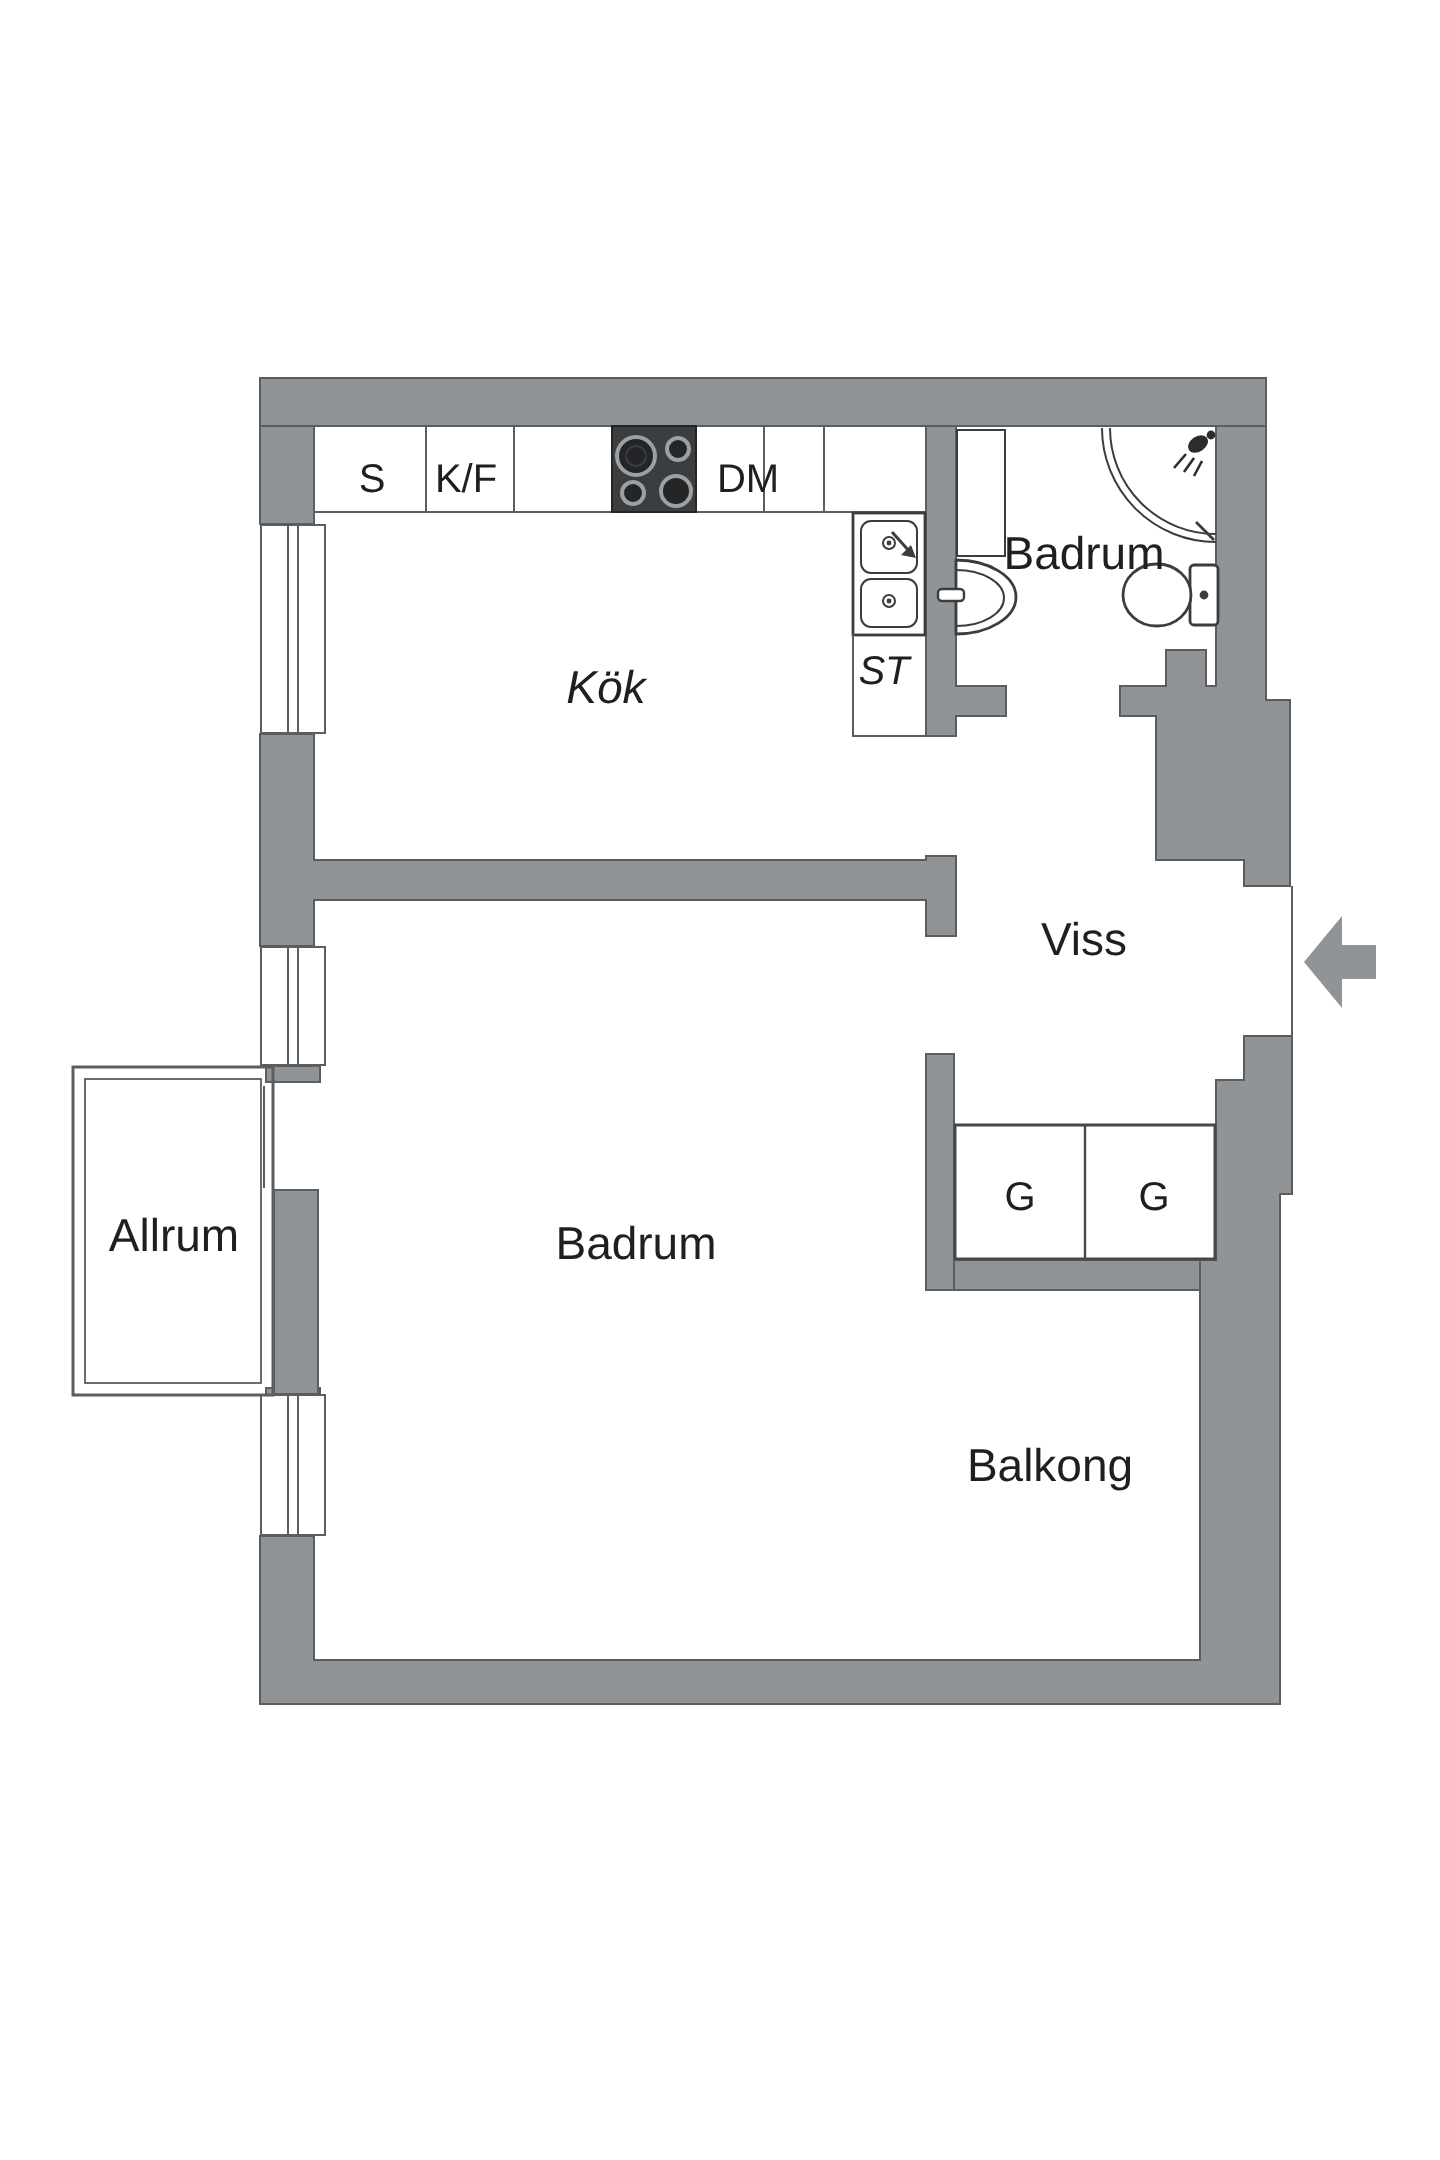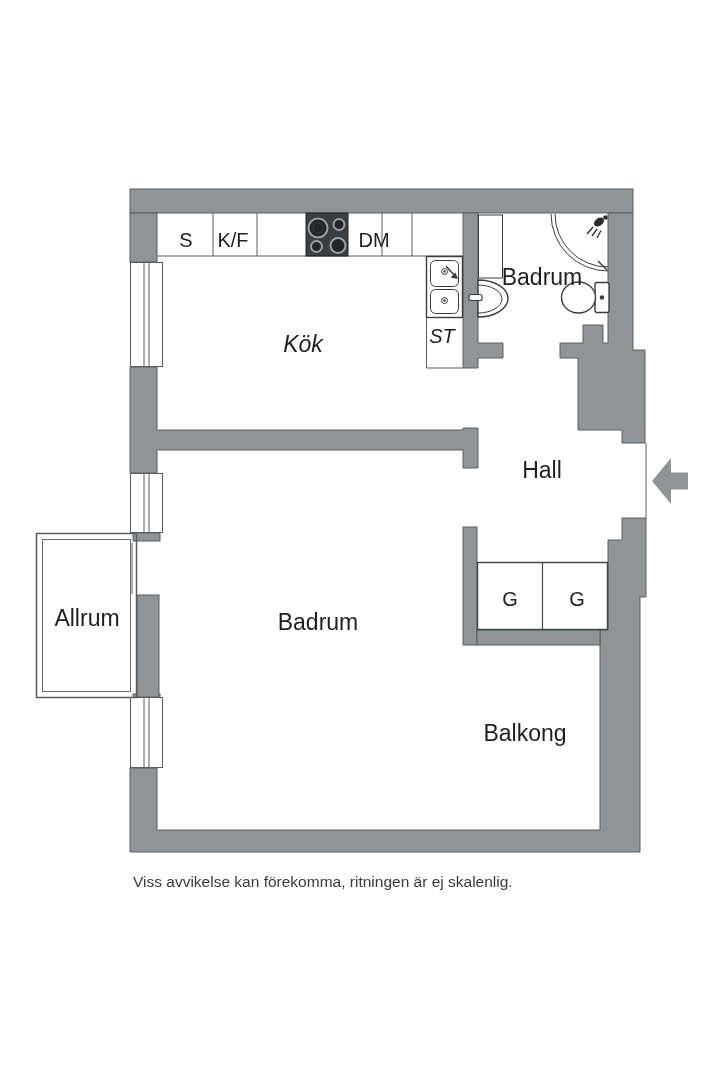--- a/index.html
+++ b/index.html
@@ -132,21 +132,20 @@
       <line x1="542.5" y1="562.5" x2="542.5" y2="629.5" stroke="#45484b" stroke-width="1.2"></line>
     </g>
   </svg>
 
   <div class="lbl small" style="left:186px;top:240px;">S</div>
   <div class="lbl small" style="left:233px;top:240px;">K/F</div>
   <div class="lbl small" style="left:374px;top:240px;">DM</div>
   <div class="lbl room" style="left:542px;top:277px;">Badrum</div>
   <div class="lbl small" style="left:442px;top:336px;font-style:italic;">ST</div>
   <div class="lbl room" style="left:303px;top:344px;font-style:italic;">Kök</div>
-  <div class="lbl room" style="left:542px;top:470px;">Hall</div>
+  <div class="lbl room" style="left:542px;top:470px;">Viss</div>
   <div class="lbl small" style="left:510px;top:599px;">G</div>
   <div class="lbl small" style="left:577px;top:599px;">G</div>
   <div class="lbl room" style="left:87px;top:618px;">Allrum</div>
   <div class="lbl room" style="left:318px;top:622px;">Badrum</div>
   <div class="lbl room" style="left:525px;top:733px;">Balkong</div>
 
-  <div class="footer">Viss avvikelse kan förekomma, ritningen är ej skalenlig.</div>
 </div>
 
 </body></html>

